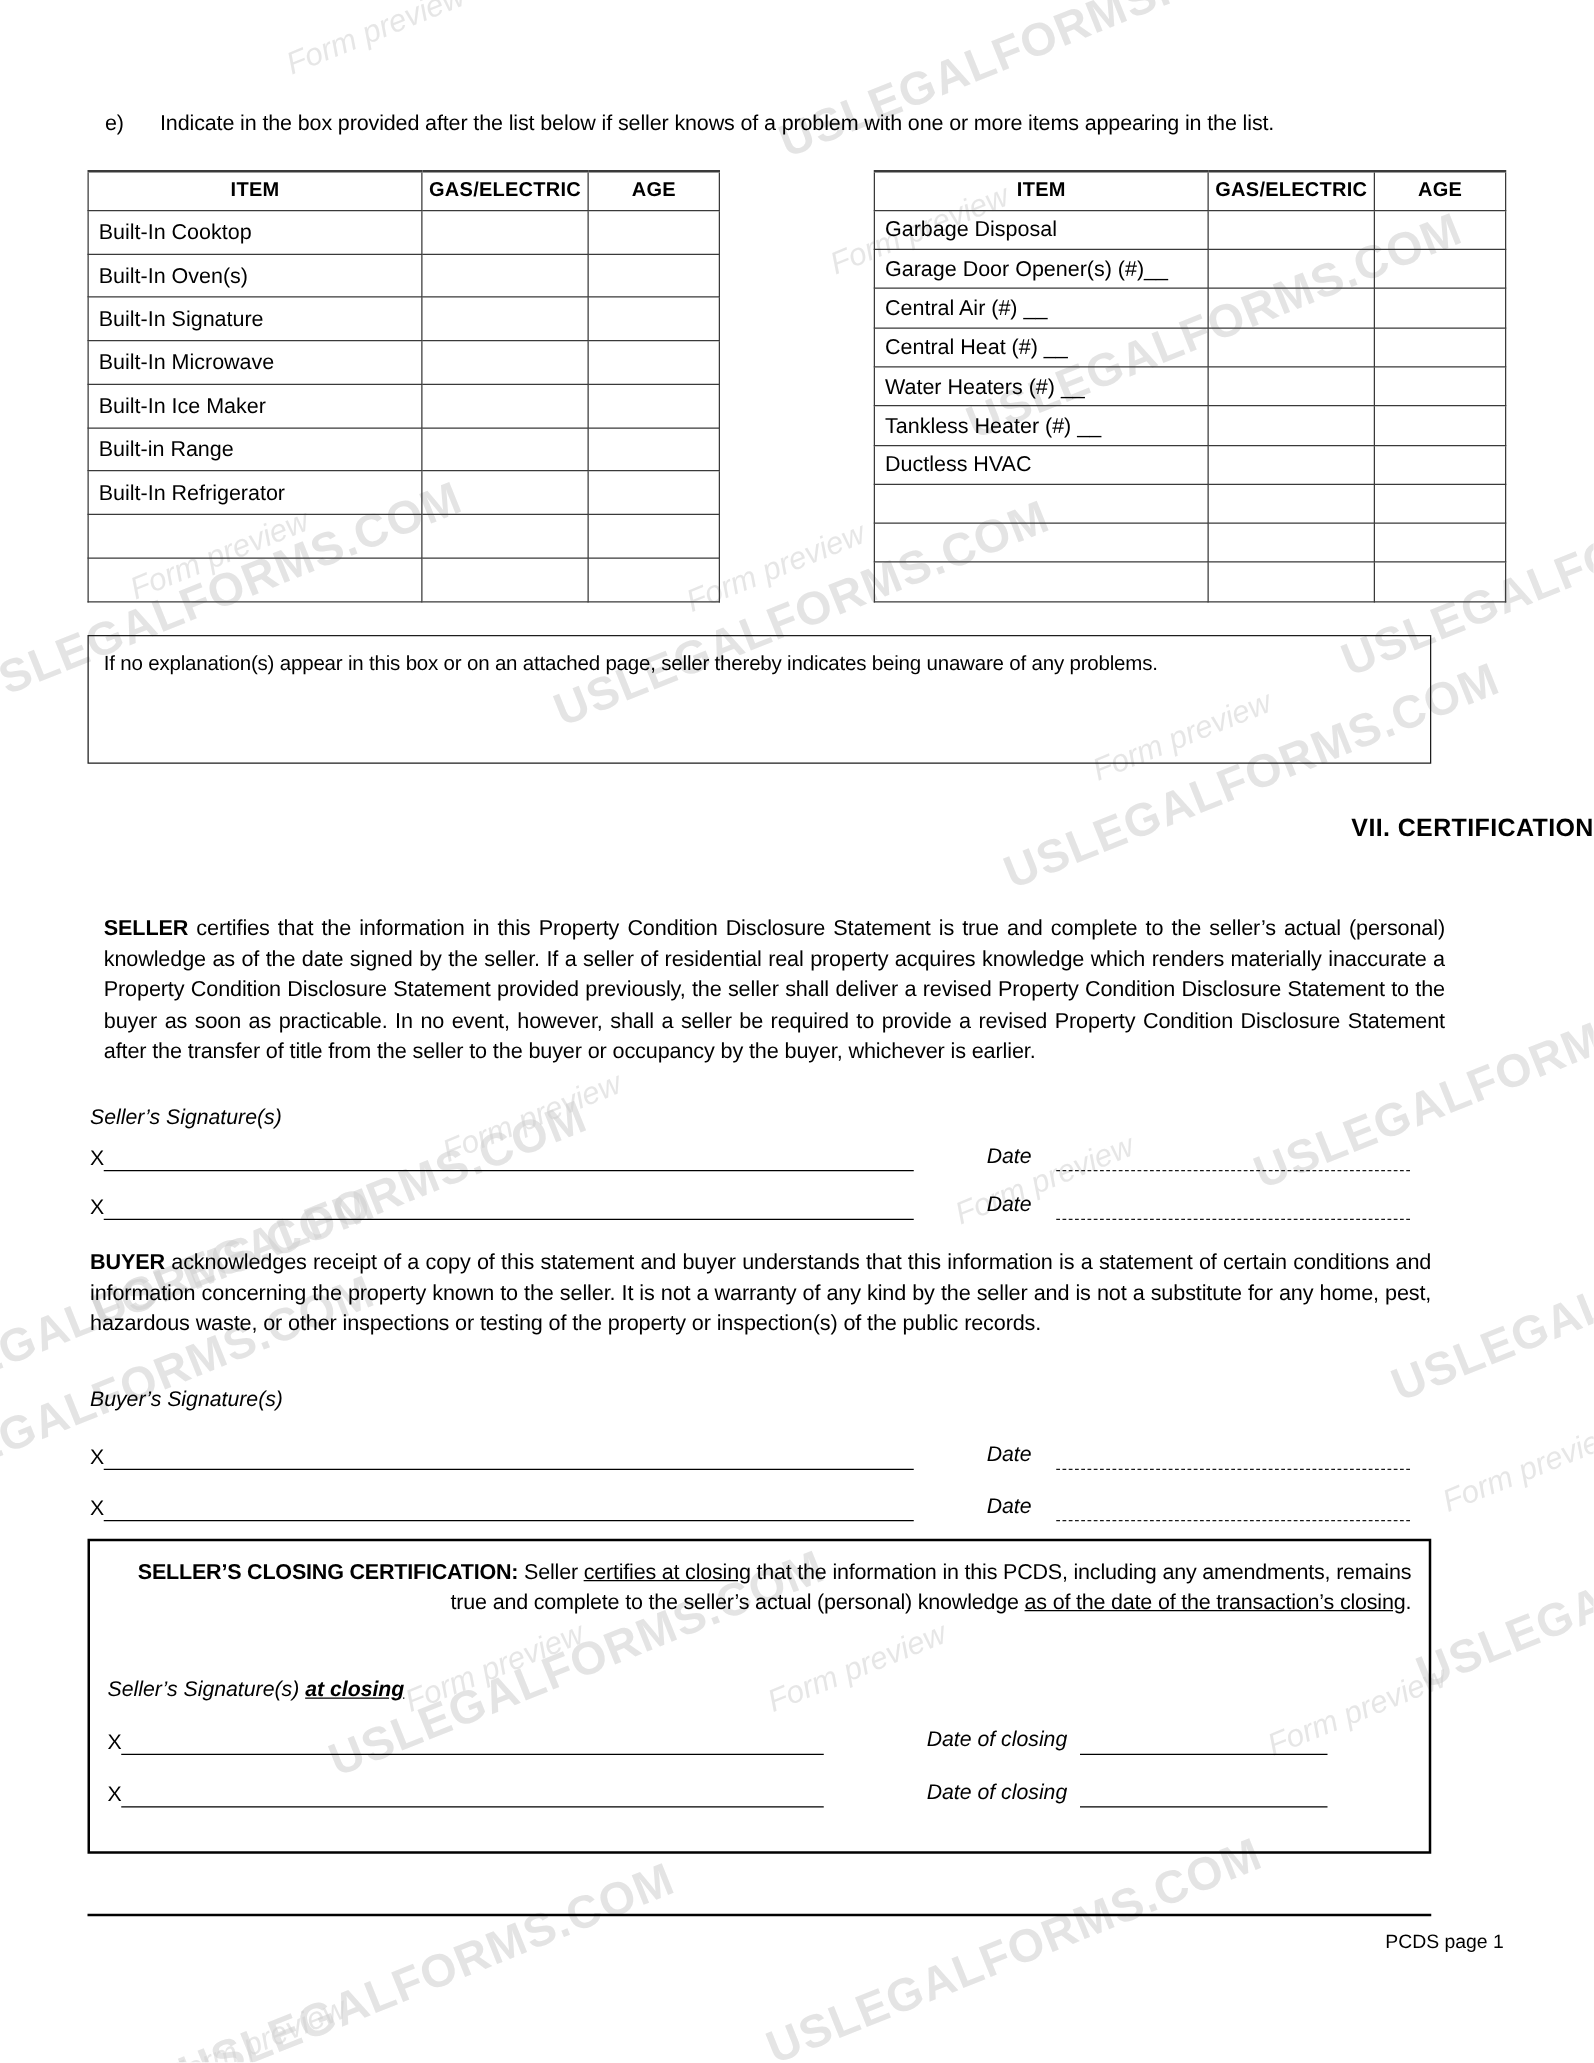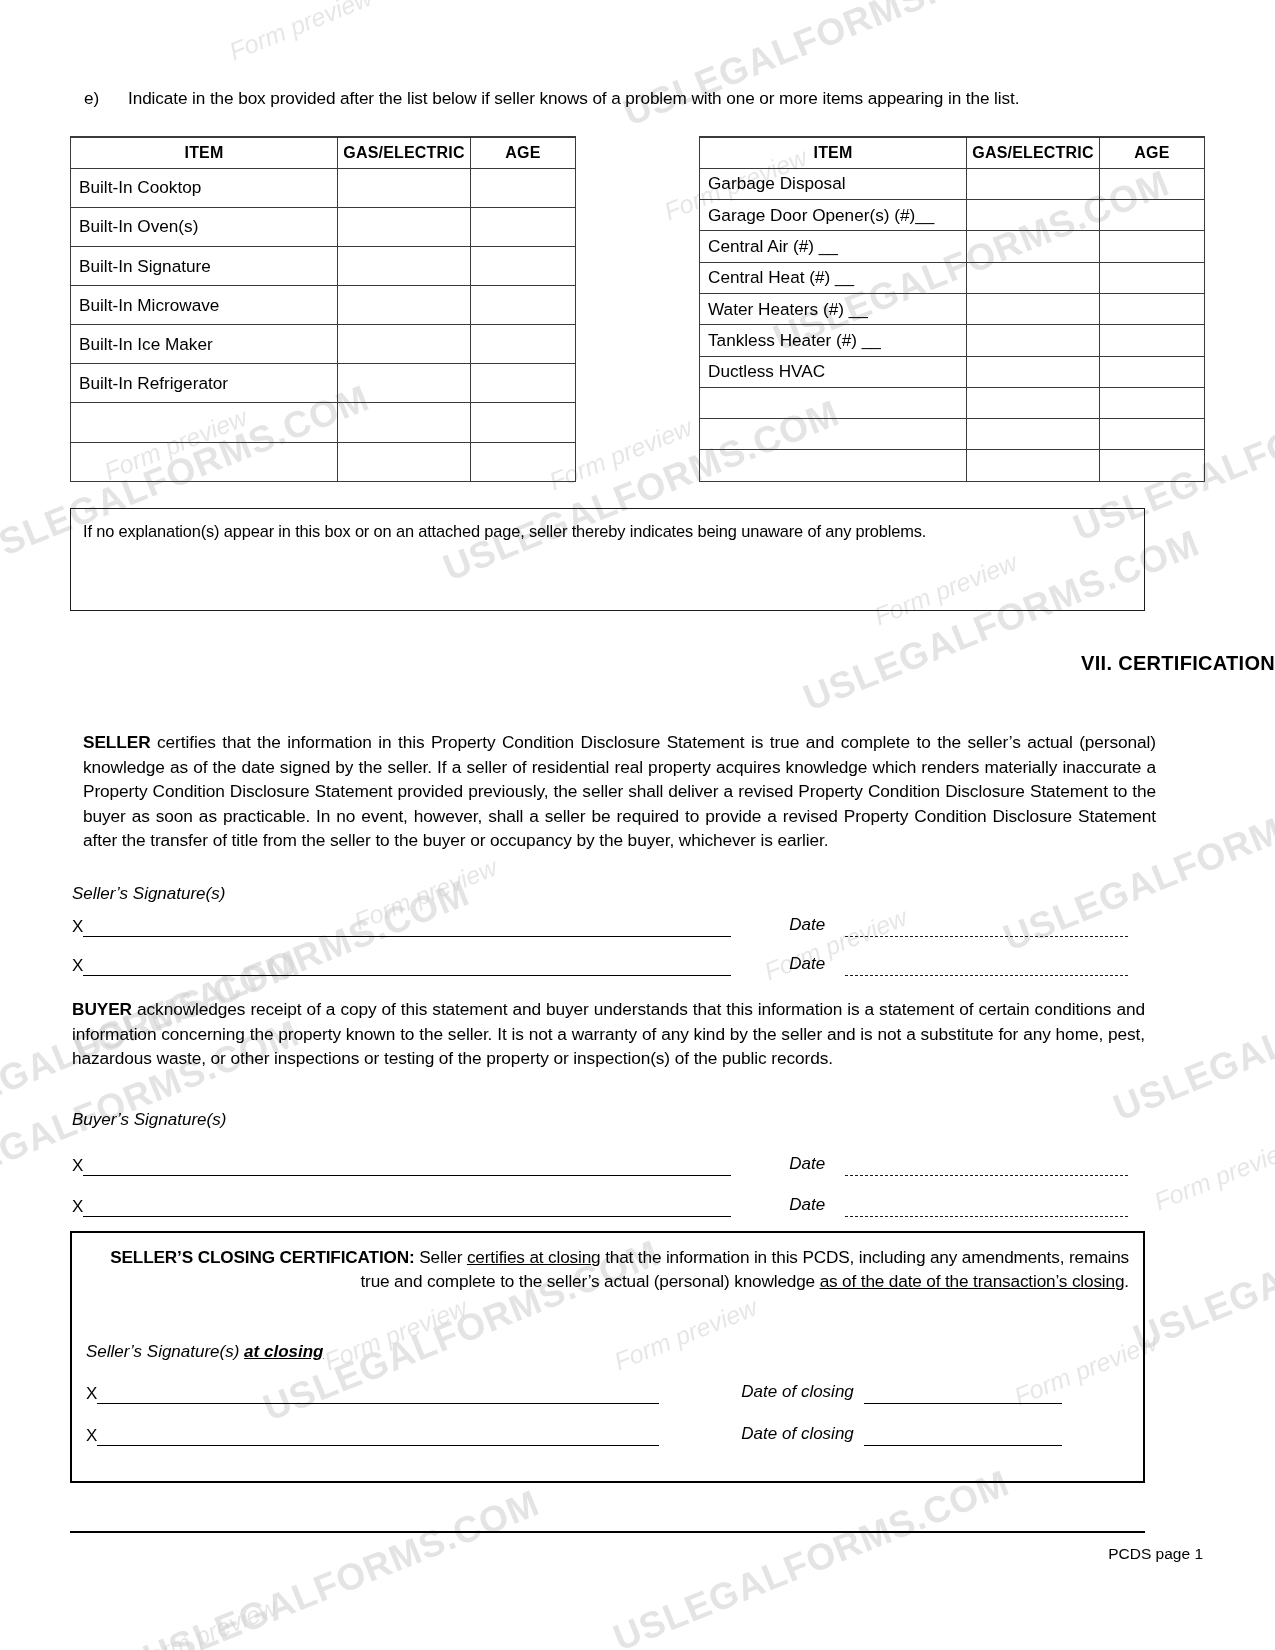--- a/index.html
+++ b/index.html
@@ -326,20 +326,25 @@
               <td>Built-In Microwave</td>
               <td></td>
               <td></td>
             </tr>
           <tr>
               <td>Built-In Ice Maker</td>
               <td></td>
               <td></td>
             </tr>
           <tr>
+              <td>Built-in Range</td>
+              <td></td>
+              <td></td>
+            </tr>
+          <tr>
               <td>Built-In Refrigerator</td>
               <td></td>
               <td></td>
             </tr>
           <tr>
               <td></td>
               <td></td>
               <td></td>
             </tr>
           <tr>

